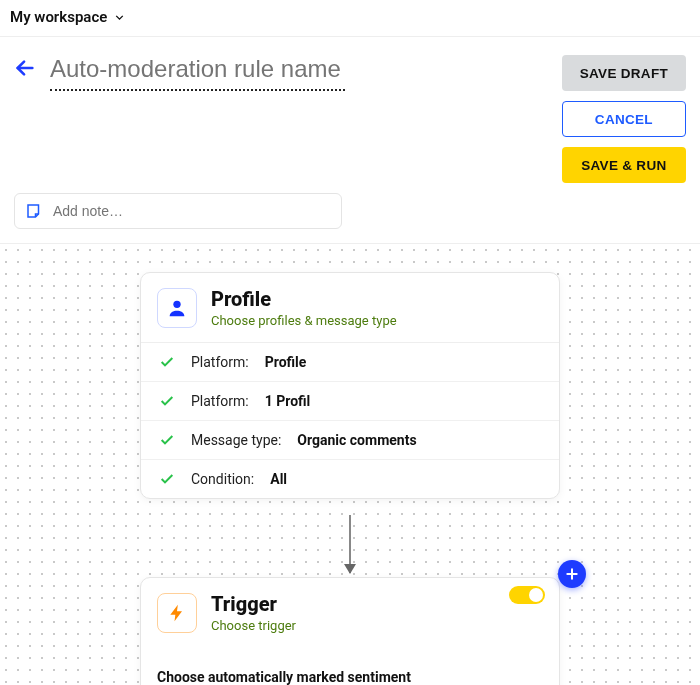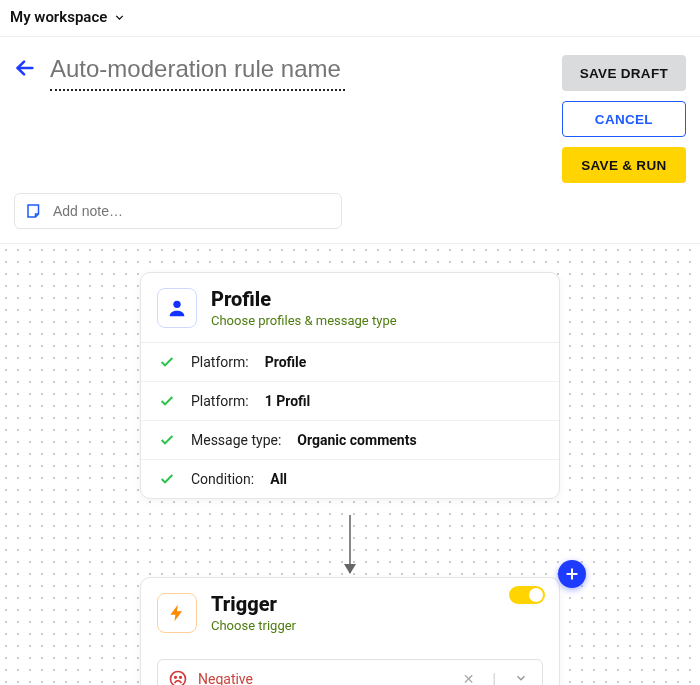--- a/index.html
+++ b/index.html
@@ -267,20 +267,21 @@
       </div>
       <div>
         <div class="card-title">Trigger</div>
         <div class="card-sub">Choose trigger</div>
       </div>
       <div class="toggle">
           <div class="knob"></div>
         </div>
     </div>
     <div class="trigger-body">
+      <div class="sec-label">Choose automatically marked sentiment</div>
       <div class="sentiment-select">
         <svg class="sad-face" viewBox="0 0 24 24" fill="none" stroke="currentColor" stroke-width="2">
             <circle cx="12" cy="12" r="9"></circle>
             <circle cx="9" cy="10" r="1" fill="currentColor"></circle>
             <circle cx="15" cy="10" r="1" fill="currentColor"></circle>
             <path d="M8 17c1-2 3-3 4-3s3 1 4 3"></path>
           </svg>
         <span class="sentiment-text">Negative</span>
         <span class="clear-x">✕</span>
         <span class="divider">|</span>

